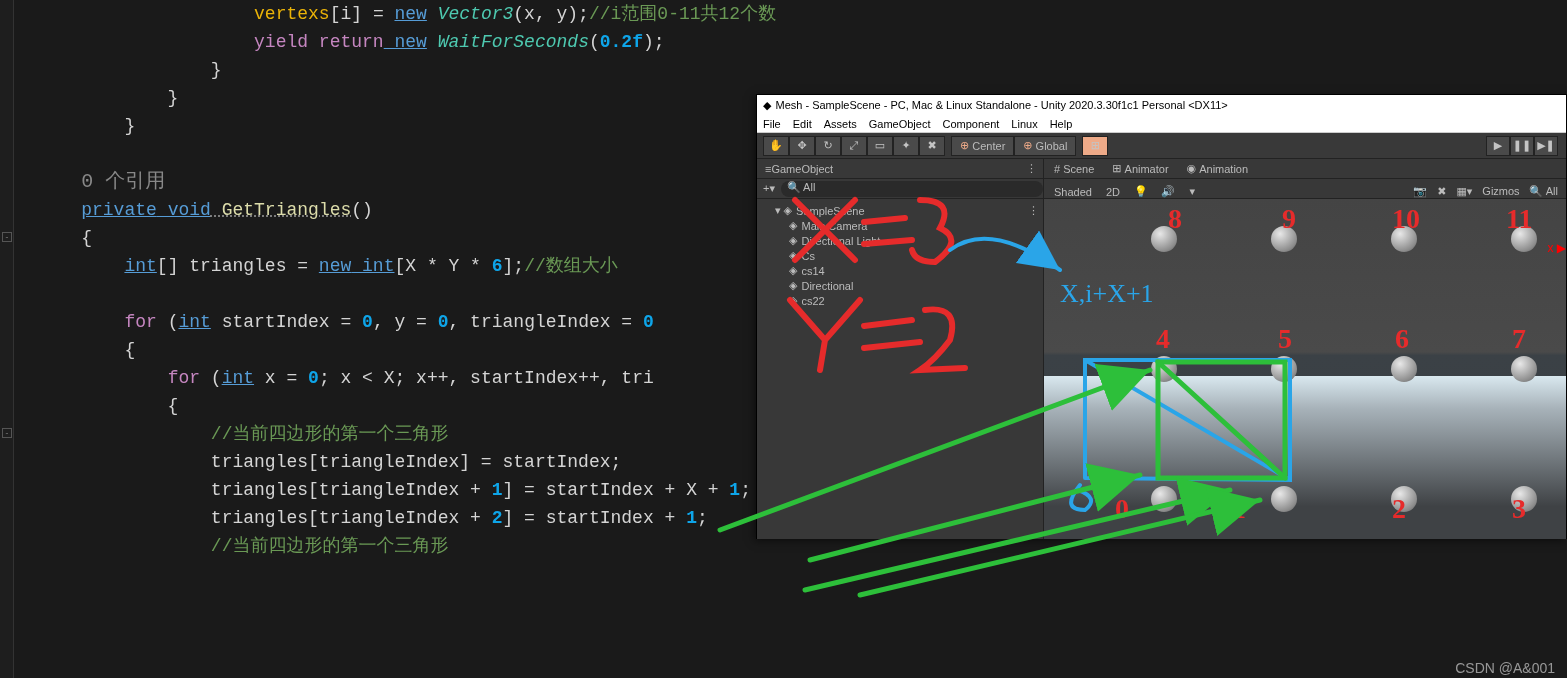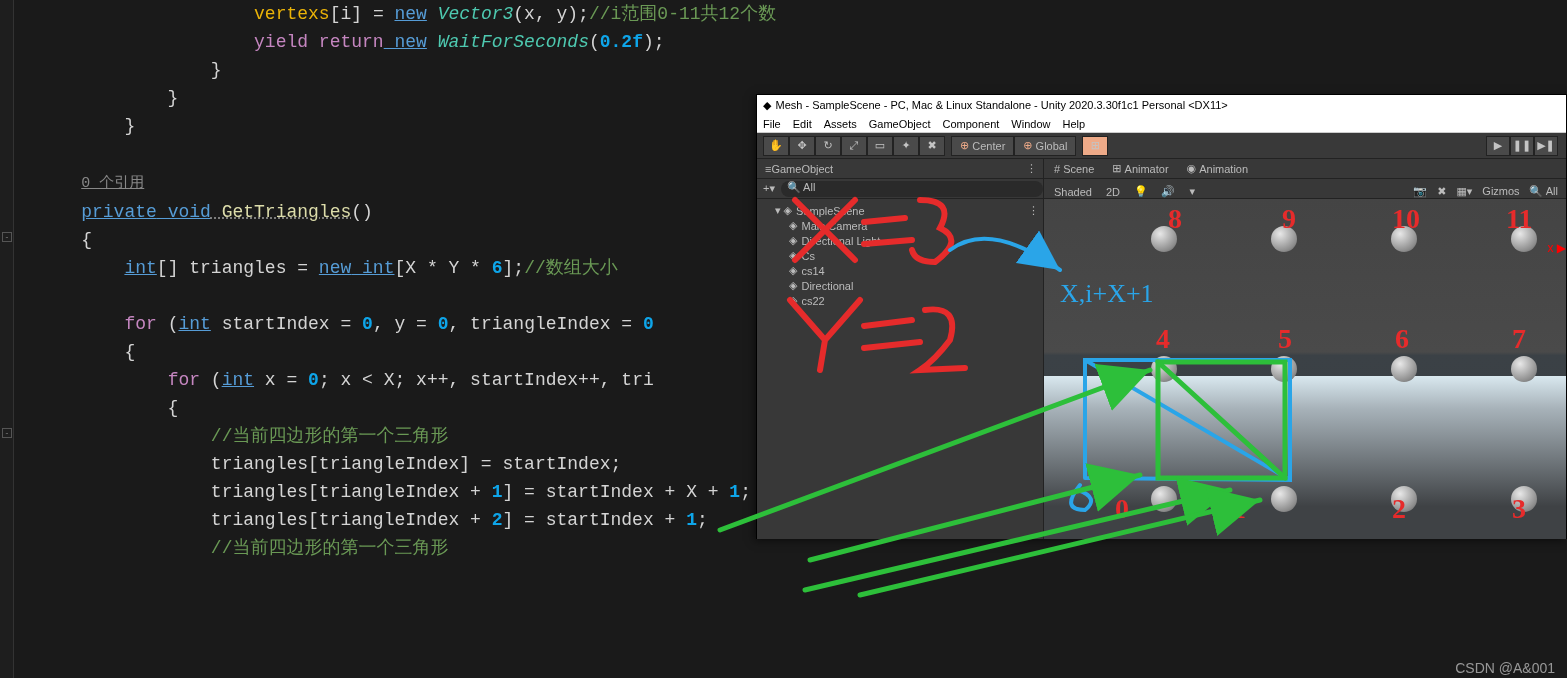--- a/index.html
+++ b/index.html
@@ -47,21 +47,21 @@
   font-family: Consolas, 'Courier New', monospace;
   position: relative;
 }
 .kw-blue { color: #569cd6; text-decoration: underline; }
 .kw-purple { color: #c586c0; }
 .type { color: #4ec9b0; font-style: italic; }
 .fn { color: #dcdcaa; }
 .num { color: #0ea5e9; font-weight: bold; }
 .comment { color: #6a9955; }
 .field { color: #eab308; }
-.ref-hint { color: #888; font-size: 15px; text-decoration: underline; }
+.ref-hint { color: #888; font-size: 20px; }
 
 
 .unity {
   position: absolute;
   left: 756px;
   top: 94px;
   width: 811px;
   height: 445px;
   background: #3c3c3c;
   border: 1px solid #000;
@@ -261,21 +261,21 @@
   <div class="u-title">
     <span>◆</span>
     <span>Mesh - SampleScene - PC, Mac &amp; Linux Standalone - Unity 2020.3.30f1c1 Personal &lt;DX11&gt;</span>
   </div>
   <div class="u-menu">
     <span>File</span>
     <span>Edit</span>
     <span>Assets</span>
     <span>GameObject</span>
     <span>Component</span>
-    <span>Window</span>
+    <span>Linux</span>
     <span>Help</span>
   </div>
   <div class="u-toolbar">
     <div class="tool-group">
       <div class="tool">✋</div>
       <div class="tool">✥</div>
       <div class="tool">↻</div>
       <div class="tool">⤢</div>
       <div class="tool">▭</div>
       <div class="tool">✦</div>

